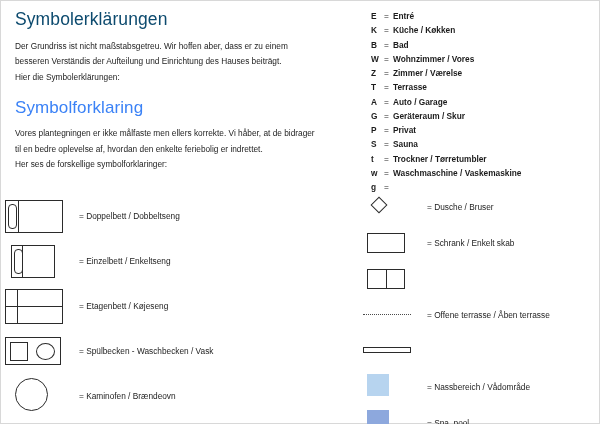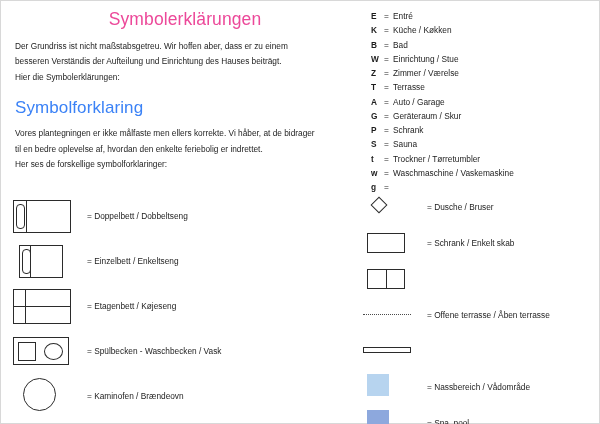--- a/index.html
+++ b/index.html
@@ -28,42 +28,41 @@
     position: absolute;
     left: 14px;
     top: 4px;
     width: 340px;
   }
   h1.title {
     font-size: 17.5px;
     font-weight: normal;
     margin: 4px 0 10px 0;
     letter-spacing: 0.1px;
-    color: #ec4899;
-    text-align: center;
+    color: #0c4a6e;
   }
   h1.title2 {
     font-size: 17px;
     font-weight: normal;
     margin: 14px 0 9px 0;
     letter-spacing: 0.1px;
     color: #3b82f6;
   }
   .para {
     font-size: 8.3px;
     line-height: 1.62;
     color: #1c1c1c;
     margin: 0 0 2px 0;
     max-width: 318px;
   }
 
   
   .legend-list {
     position: absolute;
-    left: 10px;
+    left: 2px;
     top: 192px;
     width: 345px;
     text-align: right;
   }
   .legend-row {
     display: flex;
     align-items: center;
     height: 45px;
   }
   .sym-box {
@@ -190,20 +189,21 @@
     flex: 0 0 13px;
     font-weight: bold;
     font-size: 8.3px;
   }
   .abbr-dash {
     width: 9px;
     flex: 0 0 9px;
   }
   .abbr-val {
     white-space: nowrap;
+    font-weight: bold;
   }
 
   
   .right-legend {
     position: absolute;
     left: 362px;
     top: 188px;
     width: 232px;
   }
   .rl-row {
@@ -346,21 +346,21 @@
       <span class="abbr-val">Küche / Køkken</span>
     </div>
     <div class="abbr-row">
       <span class="abbr-key">B</span>
       <span class="abbr-dash">=</span>
       <span class="abbr-val">Bad</span>
     </div>
     <div class="abbr-row">
       <span class="abbr-key">W</span>
       <span class="abbr-dash">=</span>
-      <span class="abbr-val">Einrichtung / Stue</span>
+      <span class="abbr-val">Wohnzimmer / Vores</span>
     </div>
     <div class="abbr-row">
       <span class="abbr-key">Z</span>
       <span class="abbr-dash">=</span>
       <span class="abbr-val">Zimmer / Værelse</span>
     </div>
     <div class="abbr-row">
       <span class="abbr-key">T</span>
       <span class="abbr-dash">=</span>
       <span class="abbr-val">Terrasse</span>
@@ -371,21 +371,21 @@
       <span class="abbr-val">Auto / Garage</span>
     </div>
     <div class="abbr-row">
       <span class="abbr-key">G</span>
       <span class="abbr-dash">=</span>
       <span class="abbr-val">Geräteraum / Skur</span>
     </div>
     <div class="abbr-row">
       <span class="abbr-key">P</span>
       <span class="abbr-dash">=</span>
-      <span class="abbr-val">Schrank</span>
+      <span class="abbr-val">Privat</span>
     </div>
     <div class="abbr-row">
       <span class="abbr-key">S</span>
       <span class="abbr-dash">=</span>
       <span class="abbr-val">Sauna</span>
     </div>
     <div class="abbr-row">
       <span class="abbr-key">t</span>
       <span class="abbr-dash">=</span>
       <span class="abbr-val">Trockner / Tørretumbler</span>

